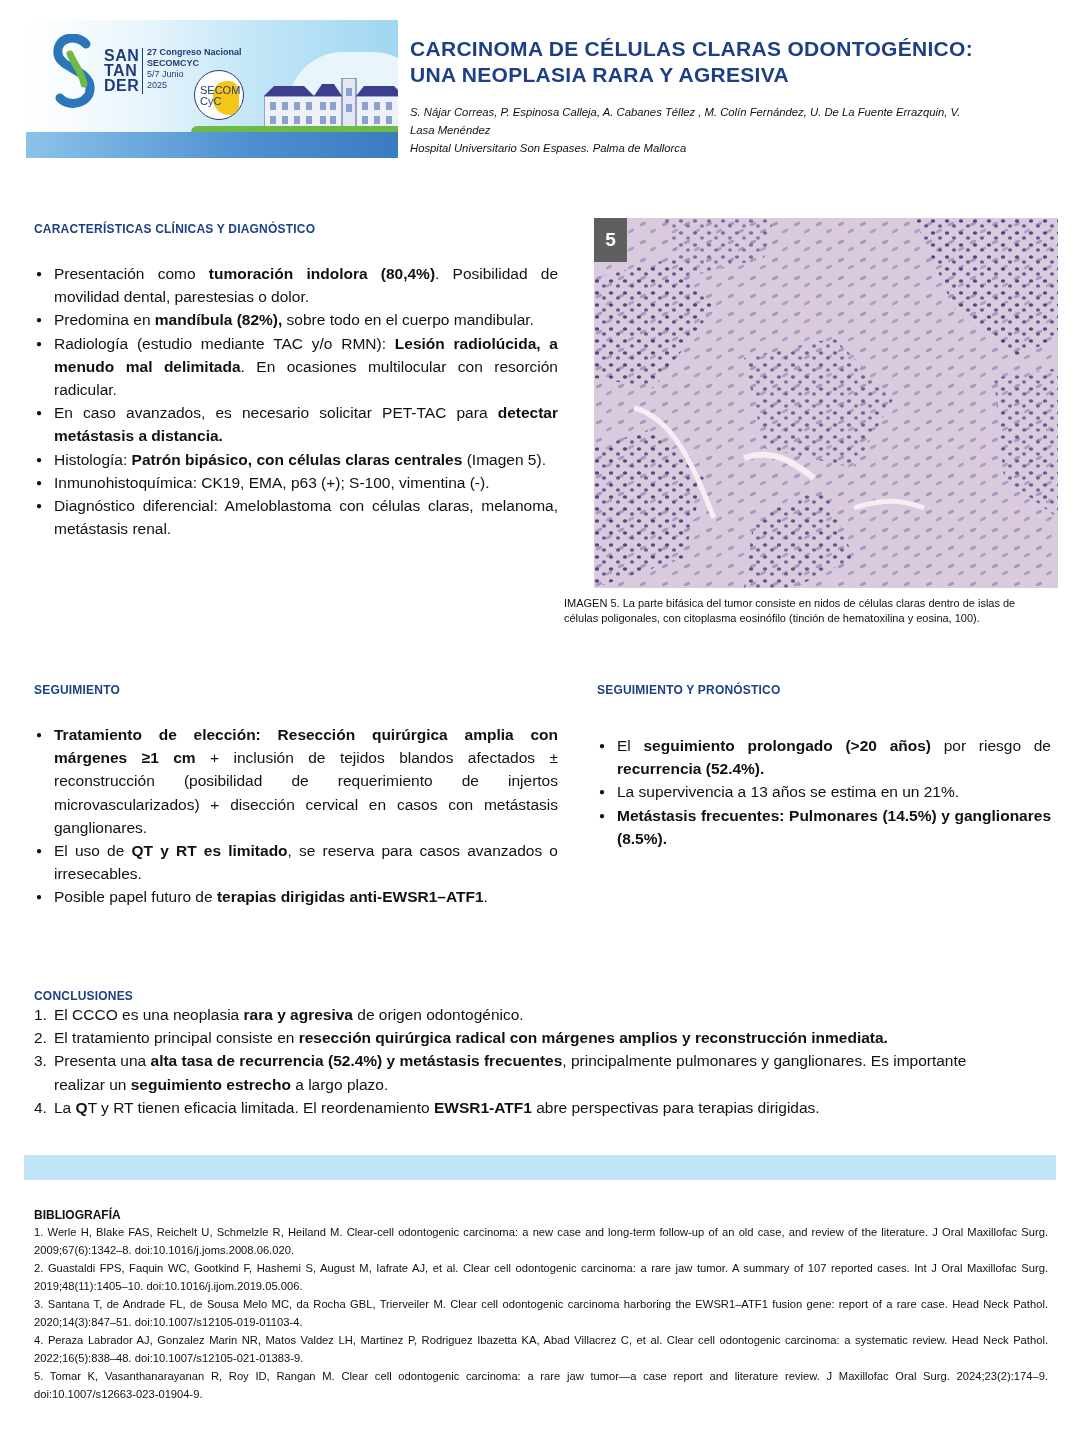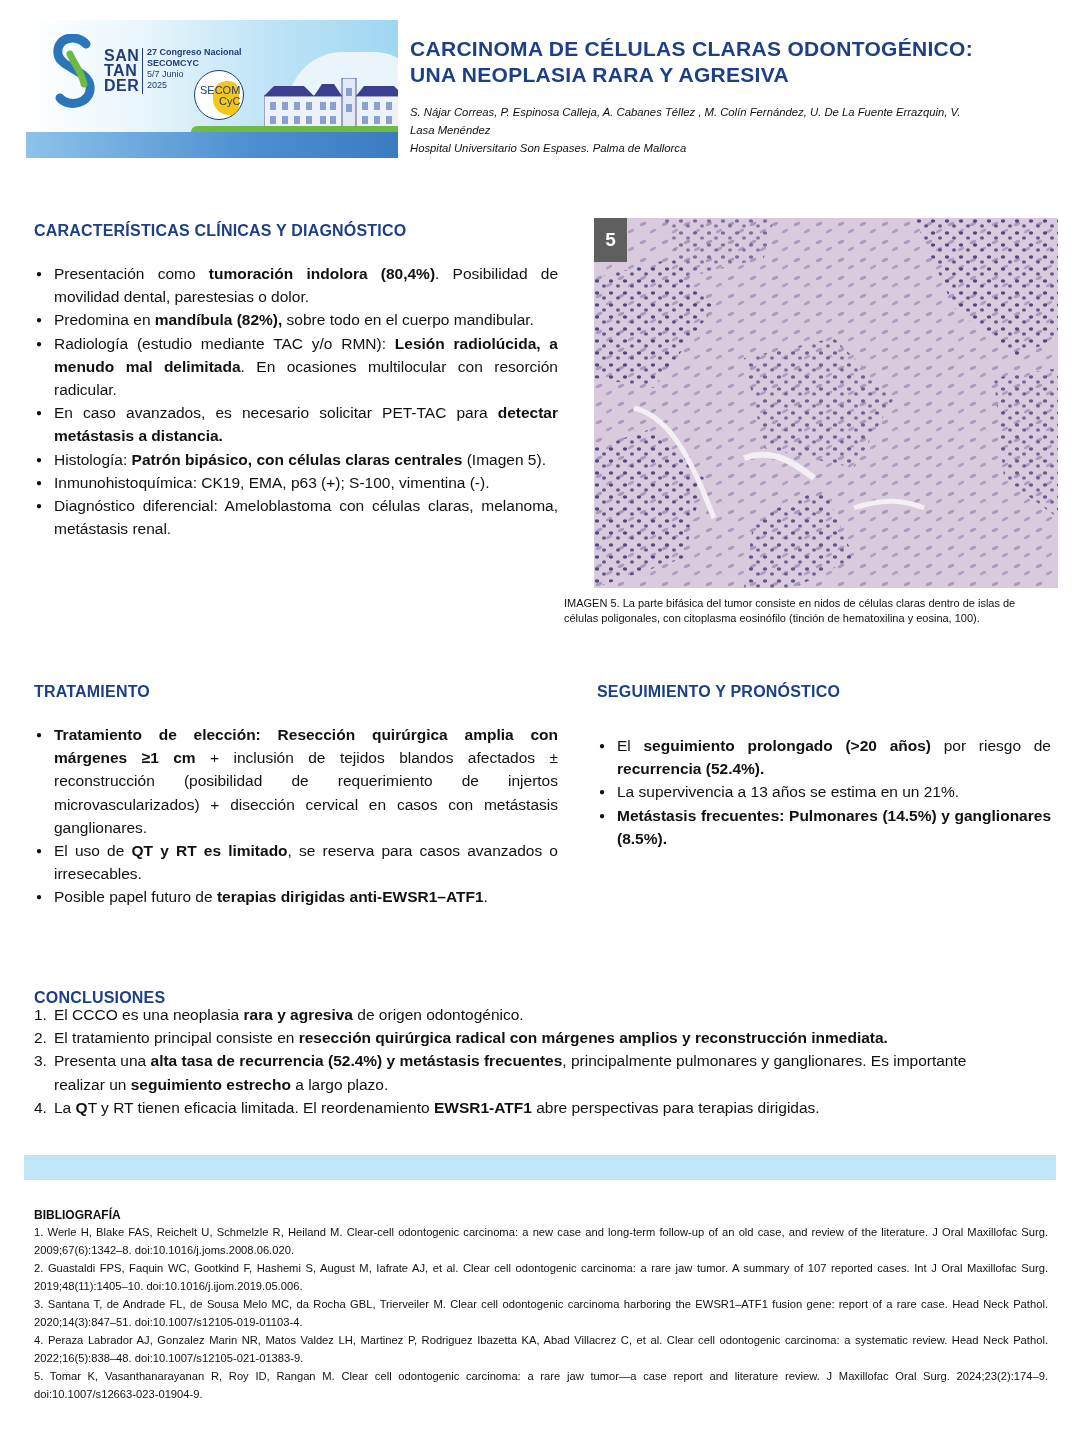--- a/index.html
+++ b/index.html
@@ -11,31 +11,31 @@
     background: linear-gradient(90deg, #ffffff 0%, #eaf6fc 30%, #bfe4f6 65%, #9fd6f1 100%); }
   .banner .stripe { position: absolute; left: 0; bottom: 0; width: 100%; height: 26px;
     background: linear-gradient(90deg, #8cc3ea 0%, #4d8fd0 60%, #3a7cc0 100%); }
   .banner .grass { position: absolute; left: 165px; bottom: 22px; width: 220px; height: 10px; background: #6dbb45; border-radius: 6px 0 0 0; }
   .banner .cloud { position: absolute; right: -30px; top: 32px; width: 140px; height: 110px; border-radius: 70px; background: #e9f5fb; }
   .logo-s { position: absolute; left: 22px; top: 14px; width: 52px; height: 74px; }
   .santander { position: absolute; left: 78px; top: 28px; font-weight: bold; font-size: 16px; line-height: 15px; color: #1e3d7a; letter-spacing: 0.5px; }
   .cong-divider { position: absolute; left: 116px; top: 28px; width: 1px; height: 46px; background: #1e3d7a; }
   .congreso { position: absolute; left: 121px; top: 27px; font-size: 9px; line-height: 11px; color: #1e3d7a; }
   .congreso .bold { font-weight: bold; }
-  .secom-logo { position: absolute; left: 168px; top: 50px; width: 50px; height: 50px; border-radius: 50%; border: 1px solid #1e3d7a; background: #fff; overflow: hidden; text-align: right; }
+  .secom-logo { position: absolute; left: 168px; top: 50px; width: 50px; height: 50px; border-radius: 50%; border: 1px solid #1e3d7a; background: #fff; overflow: hidden; }
   .secom-logo .head { position: absolute; right: 4px; top: 10px; width: 26px; height: 34px; background: #f5c518; border-radius: 14px 10px 6px 16px; }
   .secom-logo .txt { position: absolute; left: 5px; top: 14px; font-size: 11px; line-height: 11px; color: #1e3d7a; }
   .building { position: absolute; left: 238px; top: 58px; width: 140px; height: 56px; }
 
   
   .title { position: absolute; left: 410px; top: 36px; width: 660px; font-weight: bold; font-size: 21px; line-height: 26px; color: #1c3f86; letter-spacing: 0.3px; }
   .authors { position: absolute; left: 410px; top: 103px; width: 650px; font-style: italic; font-size: 11.3px; line-height: 18px; color: #111; }
 
   
-  .section-title { position: absolute; font-weight: bold; font-size: 16px; color: #1c3f86; letter-spacing: 0.2px; }
+  .section-title { position: absolute; font-weight: bold; font-size: 12px; color: #1c3f86; letter-spacing: 0.2px; }
   ul.bullets { position: absolute; list-style: none; font-size: 15.5px; line-height: 23.2px; color: #111; }
   ul.bullets li { position: relative; padding-left: 20px; text-align: justify; }
   ul.bullets li::before { content: "\25CF"; position: absolute; left: 2px; top: 0; font-size: 10px; }
   ol.concl { position: absolute; list-style: none; font-size: 15.5px; line-height: 23.2px; color: #111; }
   ol.concl li { position: relative; padding-left: 20px; }
   ol.concl li .num { position: absolute; left: 0; top: 0; }
   b { font-weight: bold; }
 
   
   .histo { position: absolute; left: 594px; top: 218px; width: 464px; height: 370px; overflow: hidden; background: #d8c8dc; }
@@ -153,21 +153,21 @@
     <path d="M160 300 L230 270 L260 340 L200 370 L150 370 Z" fill="url(#nuclei)" opacity="0.9"></path>
     <path d="M70 0 L180 0 L170 40 L90 60 Z" fill="url(#nuclei)" opacity="0.7"></path>
     <path d="M40 190 C 80 200, 100 250, 120 300" stroke="#f4eef5" stroke-width="5" fill="none"></path>
     <path d="M150 240 C 180 230, 200 245, 220 260" stroke="#f4eef5" stroke-width="6" fill="none"></path>
     <path d="M260 290 C 290 280, 310 282, 330 290" stroke="#f4eef5" stroke-width="5" fill="none"></path>
   </svg>
   <div class="badge">5</div>
 </div>
 <div class="caption">IMAGEN 5. La parte bifásica del tumor consiste en nidos de células claras dentro de islas de células poligonales, con citoplasma eosinófilo (tinción de hematoxilina y eosina, 100).</div>
 
-<div class="section-title" style="left:34px; top:683px;">TRATAMIENTO</div>
+<div class="section-title" style="left:34px; top:683px;">SEGUIMIENTO</div>
 <ul class="bullets" style="left:34px; top:723px; width:524px;">
   <li><span></span><b>Tratamiento de elección: Resección quirúrgica amplia con márgenes ≥1 cm</b><span> + inclusión de tejidos blandos afectados ± reconstrucción (posibilidad de requerimiento de injertos microvascularizados) + disección cervical en casos con metástasis ganglionares.</span></li>
   <li><span>El uso de </span><b>QT y RT es limitado</b><span>, se reserva para casos avanzados o irresecables.</span></li>
   <li><span>Posible papel futuro de </span><b>terapias dirigidas anti-EWSR1–ATF1</b><span>.</span></li>
 </ul>
 
 <div class="section-title" style="left:597px; top:683px;text-align:right;">SEGUIMIENTO Y PRONÓSTICO</div>
 <ul class="bullets" style="left:597px; top:723px; width:454px;margin-top:11px;">
   <li><span>El </span><b>seguimiento prolongado (&gt;20 años)</b><span> por riesgo de </span><b>recurrencia (52.4%).</b></li>
   <li><span>La supervivencia a 13 años se estima en un 21%.</span><b></b><span></span><b></b></li>

